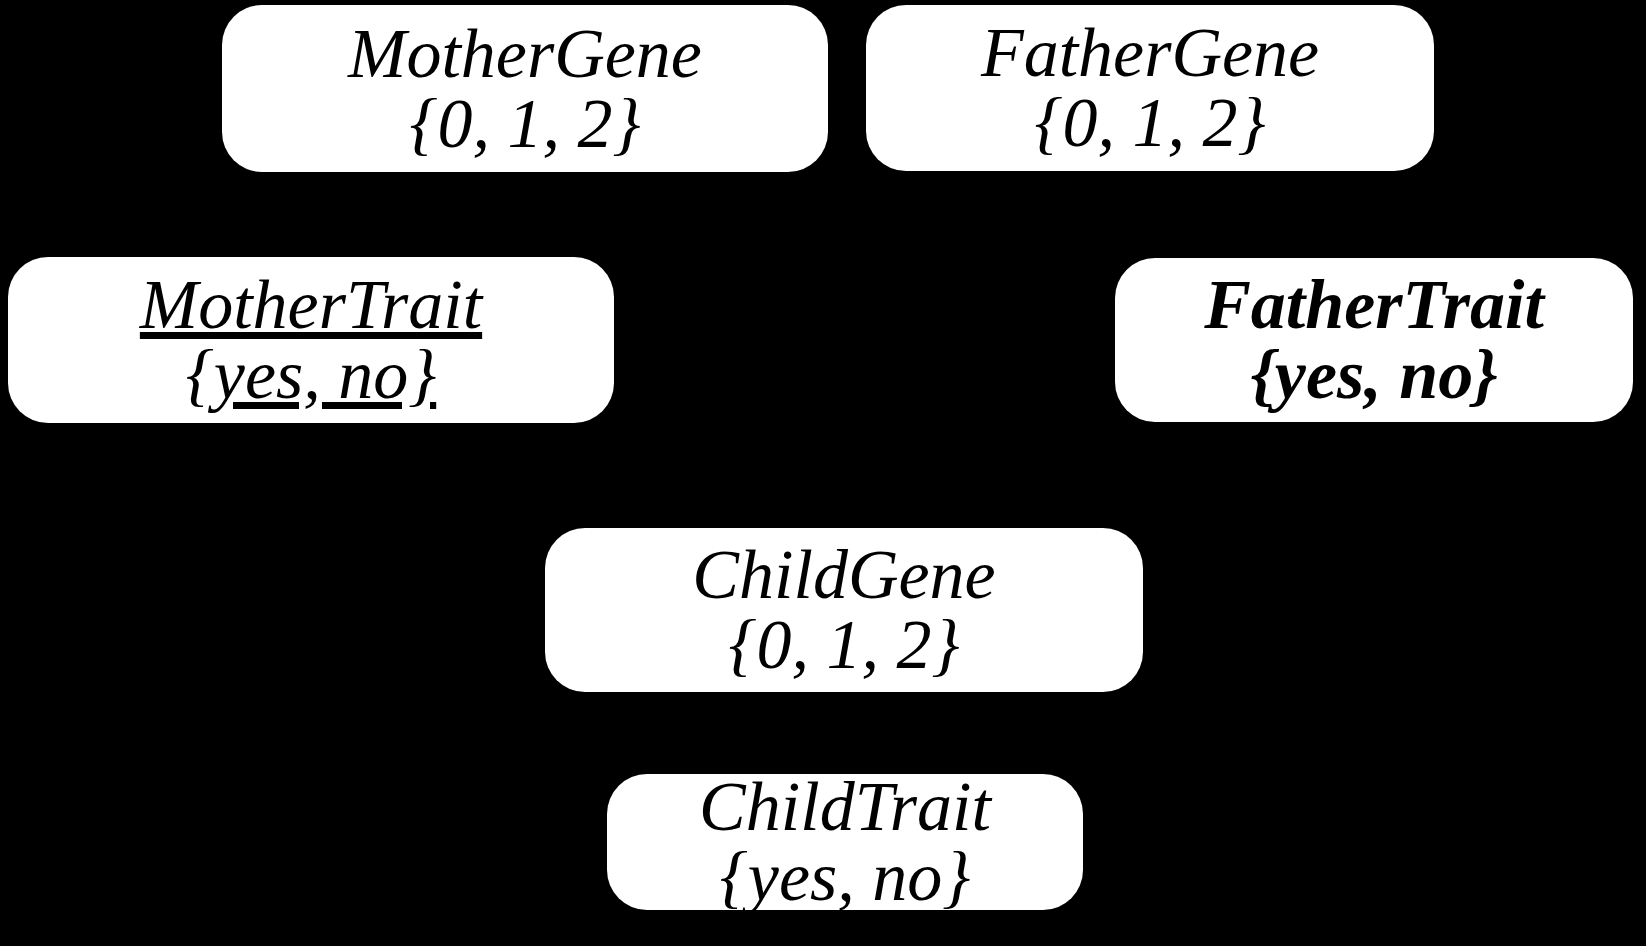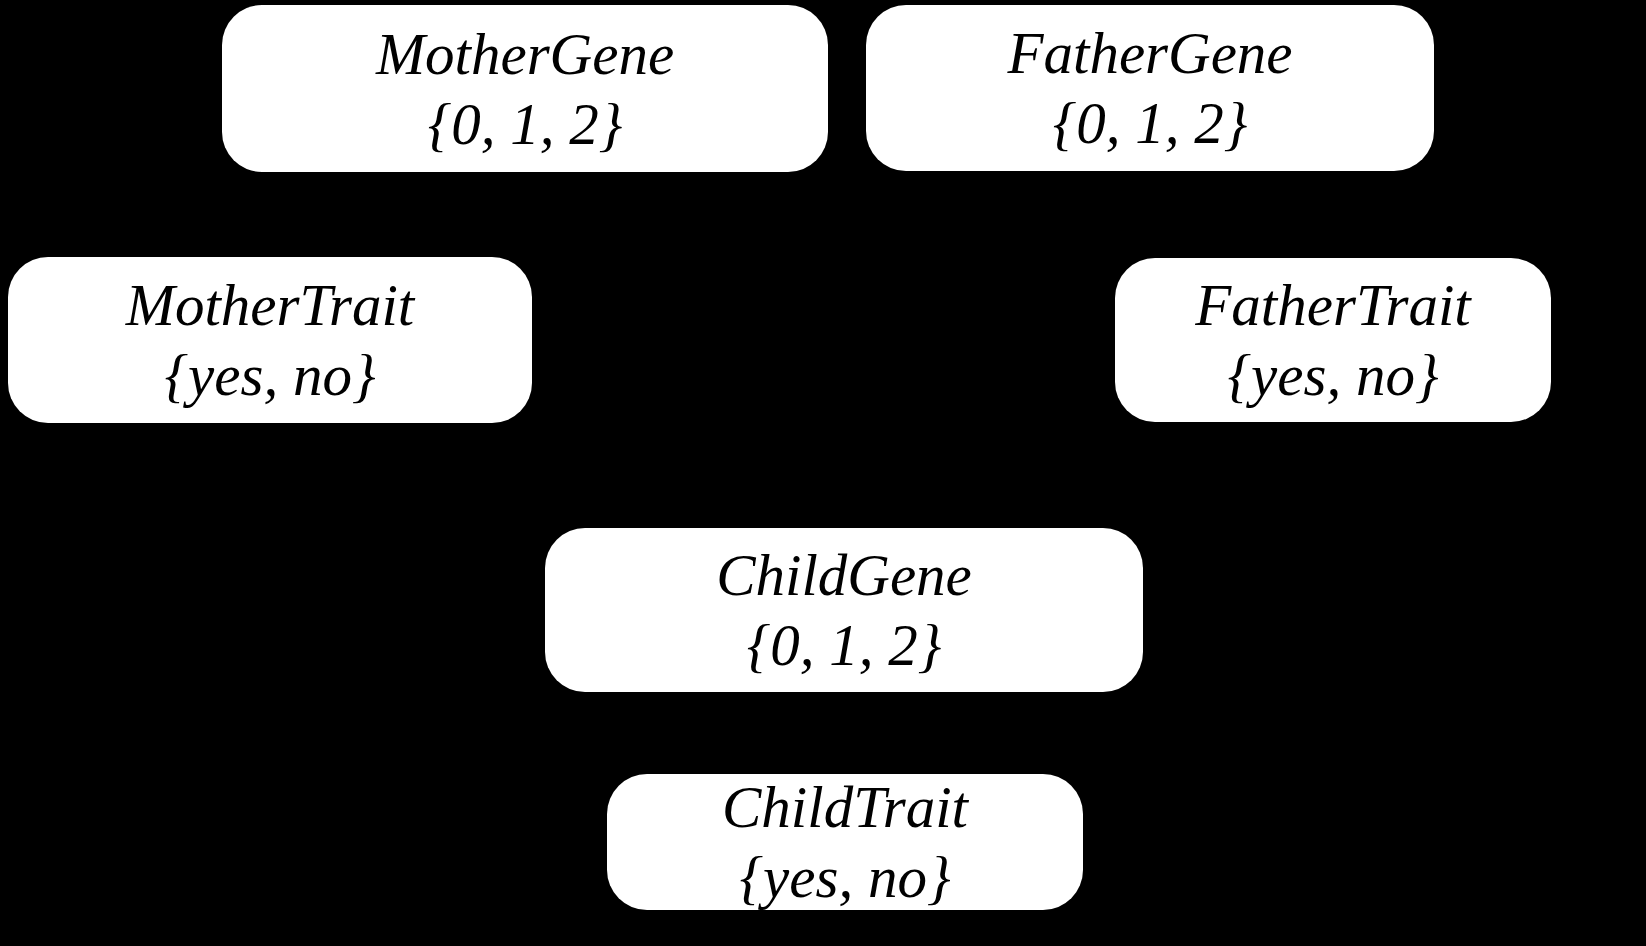--- a/index.html
+++ b/index.html
@@ -23,32 +23,32 @@
     position: absolute;
     background: #ffffff;
     border-radius: 40px;
     color: #000000;
     display: flex;
     flex-direction: column;
     align-items: center;
     justify-content: center;
     text-align: center;
     font-style: italic;
-    font-size: 59px;
+    font-size: 70px;
     line-height: 70px;
   }
   .node .node-label,
   .node .node-domain {
     white-space: nowrap;
   }
   
   #node-mother-gene  { left: 222px;  top: 5px;   width: 606px; height: 167px; }
   #node-father-gene  { left: 866px;  top: 5px;   width: 568px; height: 166px; }
-  #node-mother-trait { left: 8px;    top: 257px; width: 524px; height: 166px; }
-  #node-father-trait { left: 1115px; top: 258px; width: 436px; height: 164px; }
+  #node-mother-trait { left: 8px;    top: 257px; width: 606px; height: 166px; text-decoration: underline; }
+  #node-father-trait { left: 1115px; top: 258px; width: 518px; height: 164px; font-weight: bold; }
   #node-child-gene   { left: 545px;  top: 528px; width: 598px; height: 164px; }
   #node-child-trait  { left: 607px;  top: 774px; width: 476px; height: 136px; }
 </style>
 </head>
 <body>
 
 <div class="canvas">
 
   <div class="node" id="node-mother-gene">
     <div class="node-label">MotherGene</div>

